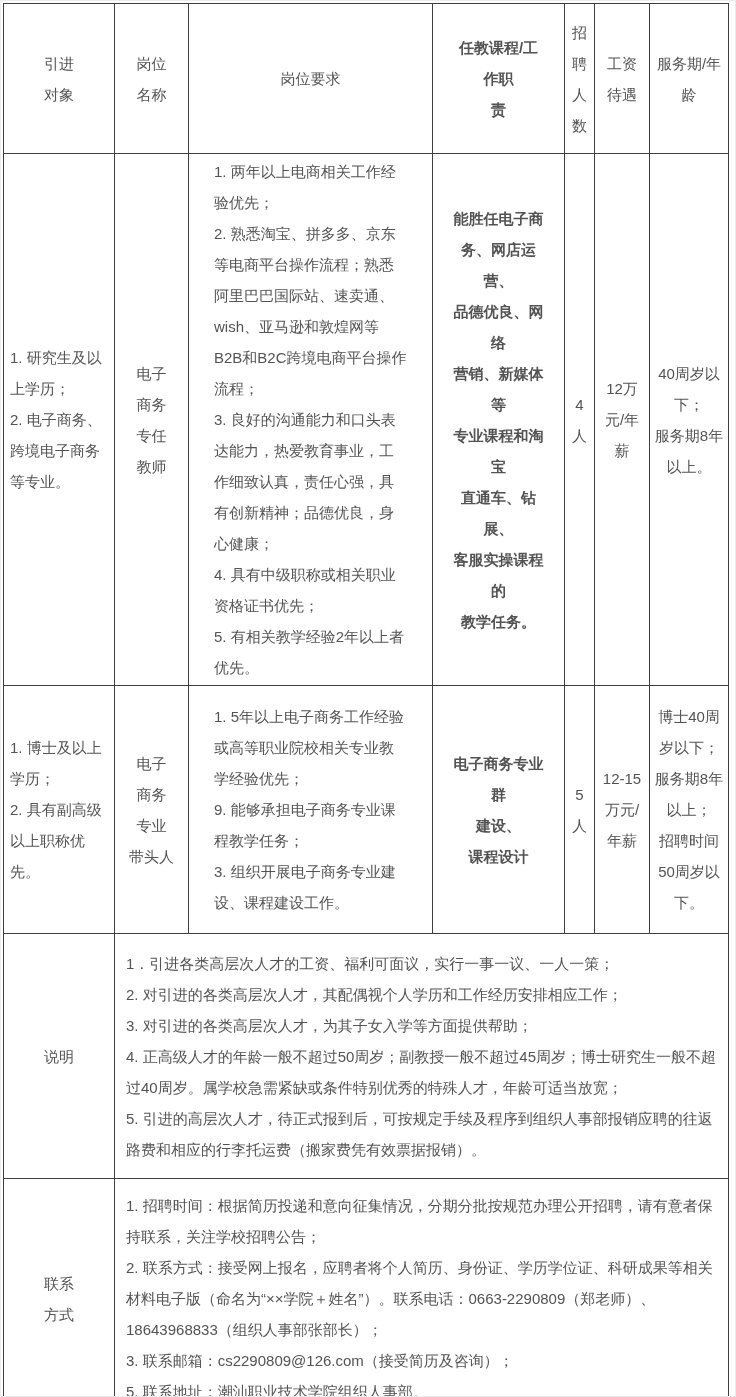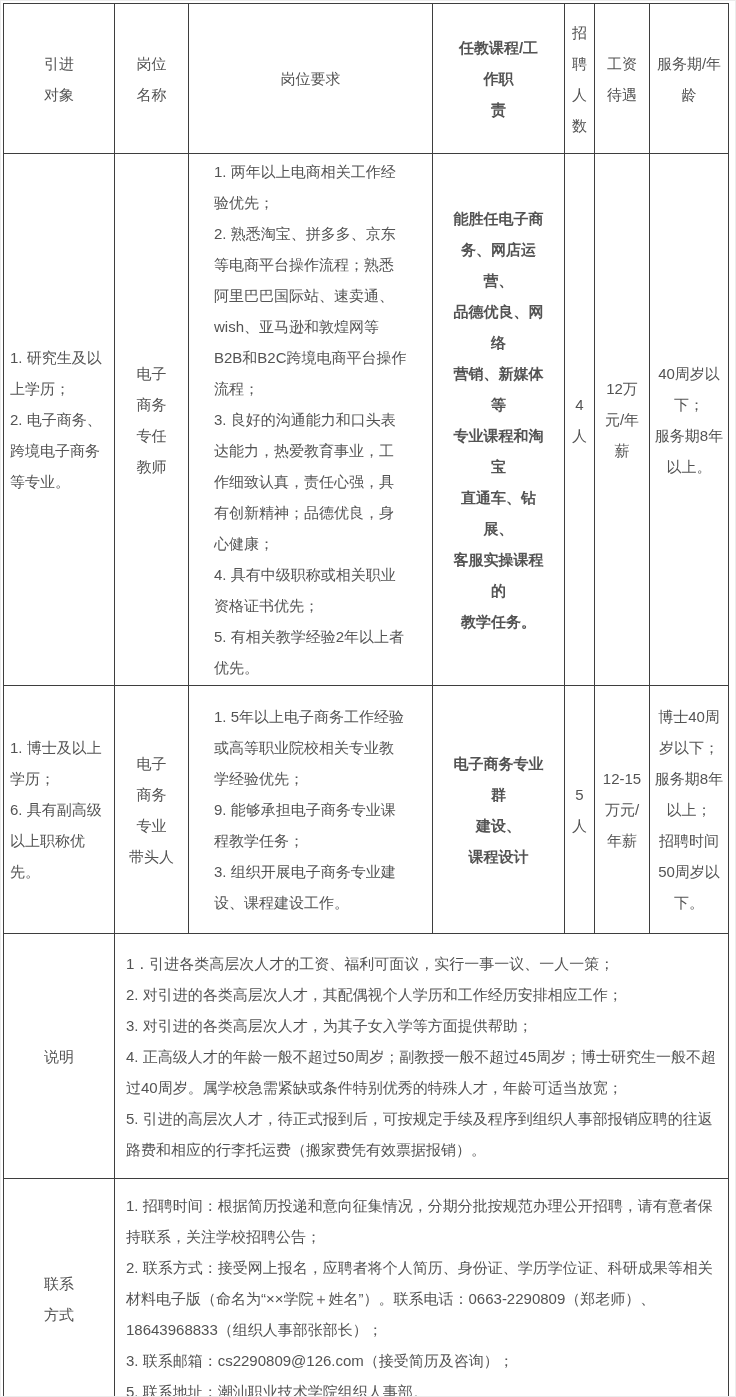--- a/index.html
+++ b/index.html
@@ -129,21 +129,21 @@
           <div>40周岁以</div>
           <div>下；</div>
           <div>服务期8年</div>
           <div>以上。</div>
         </td>
   </tr>
 
   <tr style="height:248px">
     <td class="l col1">
           <div>1. 博士及以上学历；</div>
-          <div>6. 具有副高级以上职称优先。</div>
+          <div>2. 具有副高级以上职称优先。</div>
         </td>
     <td class="c">
           <div>电子</div>
           <div>商务</div>
           <div>专业</div>
           <div>带头人</div>
         </td>
     <td class="l col3">
           <div>1. 5年以上电子商务工作经验或高等职业院校相关专业教学经验优先；</div>
           <div>9. 能够承担电子商务专业课程教学任务；</div>

